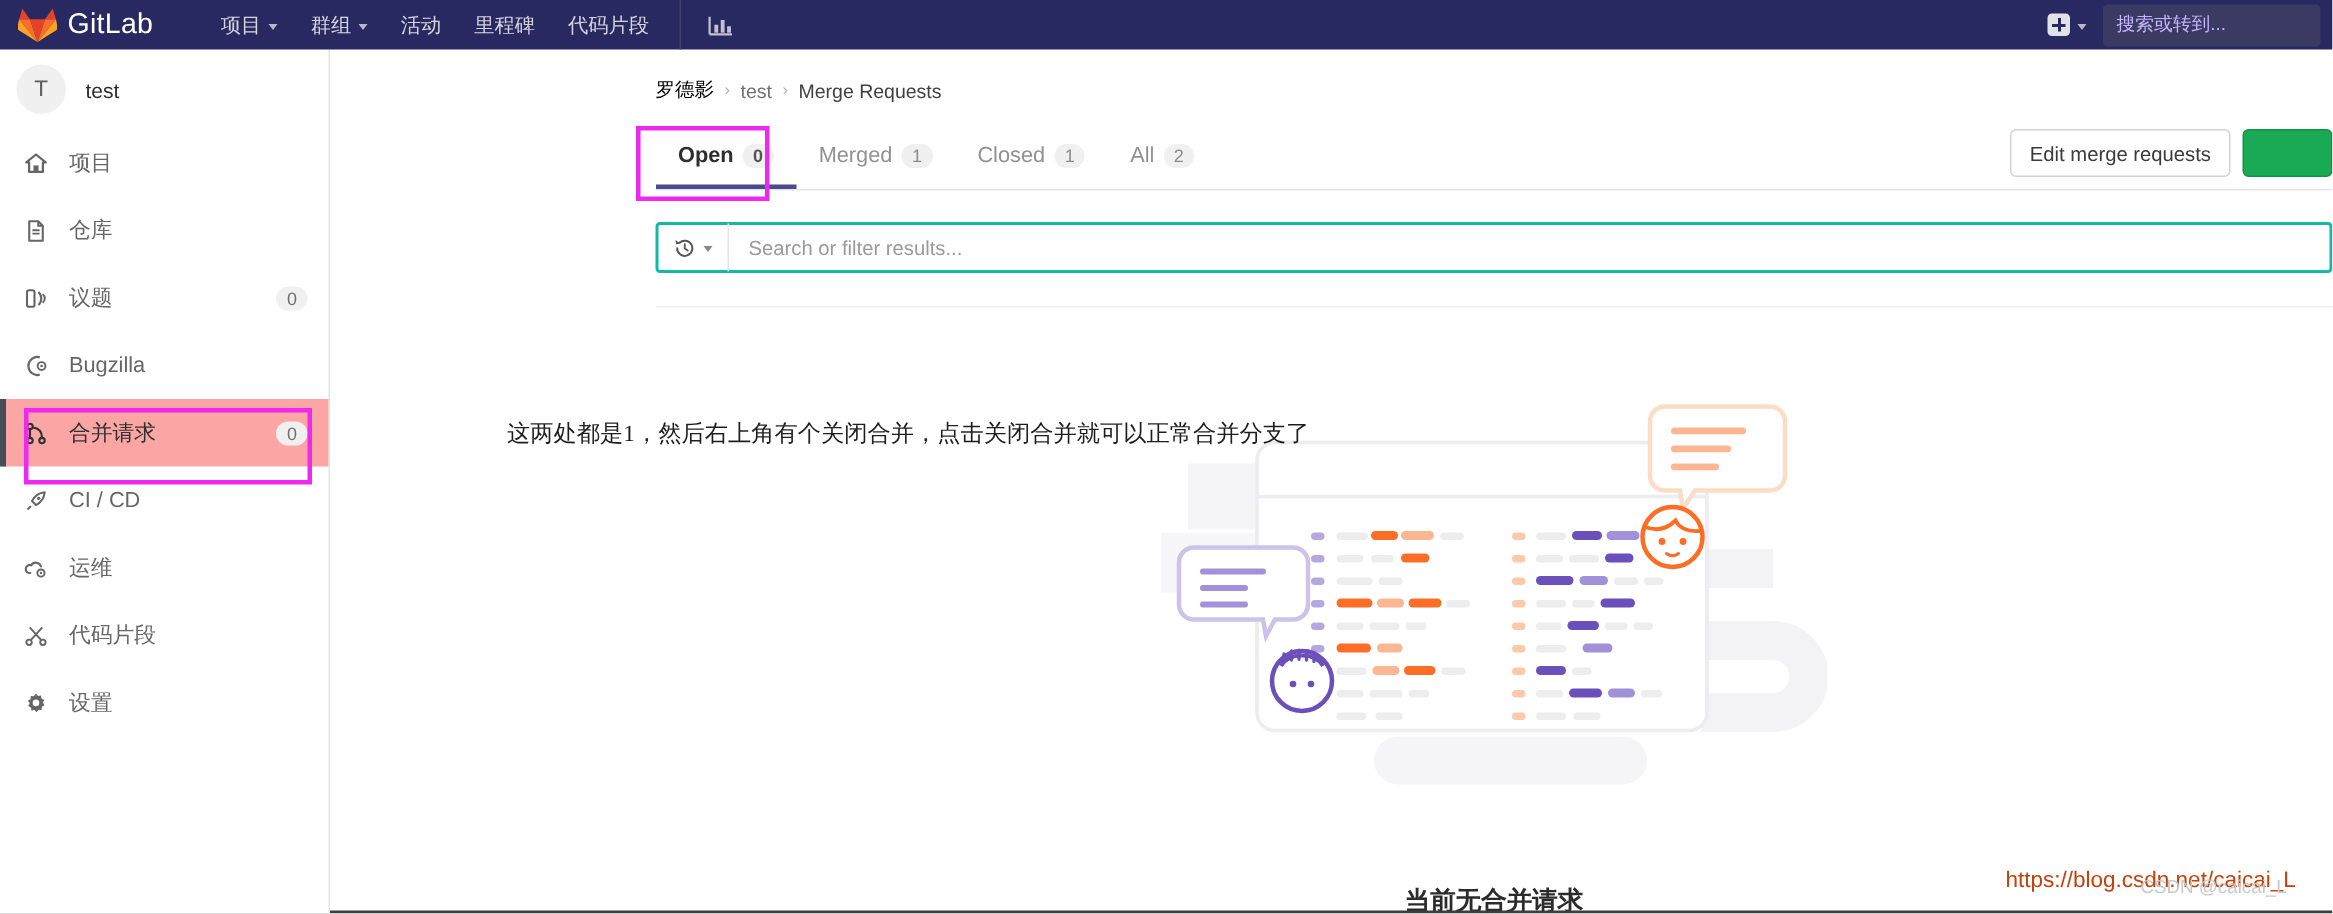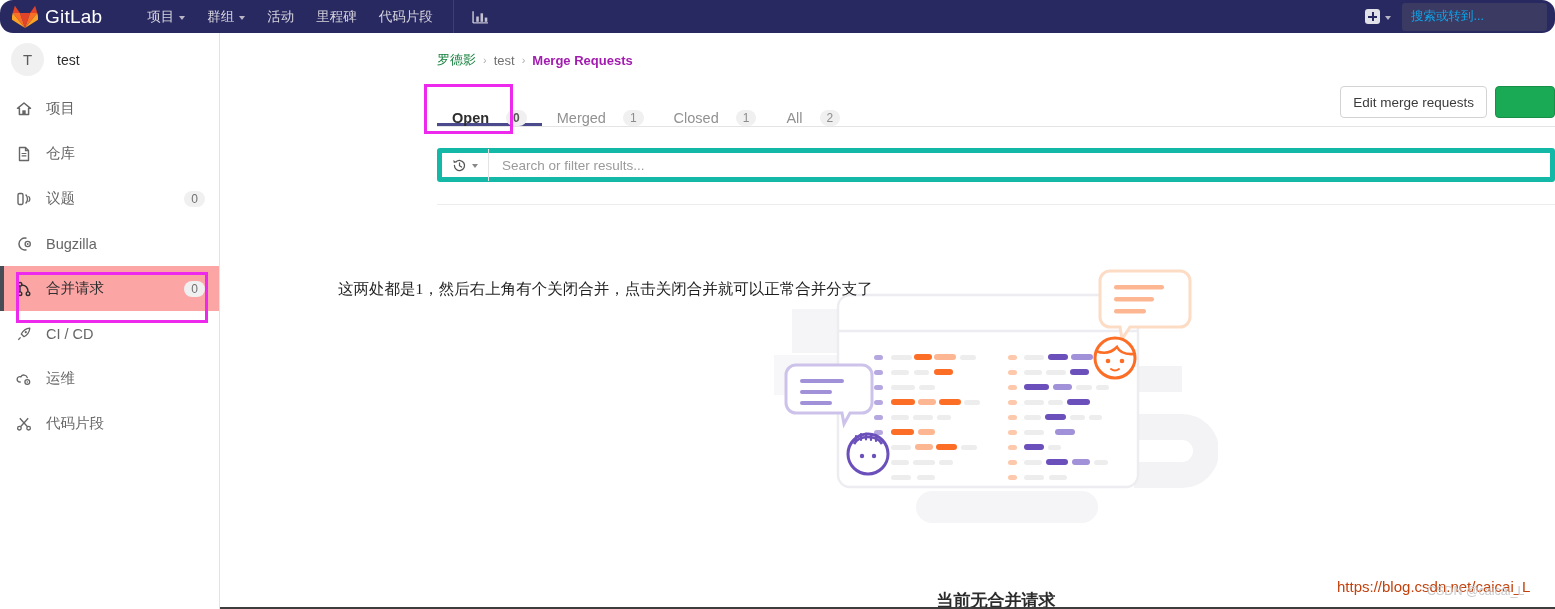--- a/index.html
+++ b/index.html
@@ -11,21 +11,20 @@
   }
   #app { position: relative; width: 1555px; height: 609px; }
 
   
   .topnav {
     position: absolute; top: 0; left: 0;
     width: 1555px; height: 33px;
     background: #292961;
     display: flex; align-items: center;
     z-index: 40;
-    border-radius: 13px;
   }
   .gl-logo { margin-left: 12px; width: 26px; height: 25px; display:block; }
   .gl-wordmark {
     color: #ffffff; font-size: 19px; letter-spacing: .2px;
     margin-left: 7px; font-weight: 400;
   }
   .topnav-links { display: flex; align-items: center; margin-left: 34px; height: 33px; }
   .topnav-link {
     color: #d6d4de; font-size: 13.5px; padding: 0 11px;
     height: 33px; line-height: 33px; cursor: pointer;
@@ -49,21 +48,21 @@
   }
   .plus-square:before, .plus-square:after {
     content:""; position:absolute; background:#292961;
   }
   .plus-square:before { left:3px; top:6.5px; width:9px; height:2px; }
   .plus-square:after  { top:3px; left:6.5px; height:9px; width:2px; }
   .search-box {
     width: 145px; height: 26px; margin-right: 8px; margin-left: 3px;
     background: #3b3a63; border-radius: 3px;
     display: flex; align-items: center; padding: 14px 9px;
-    color: #0ea5e9; font-size: 12.5px; cursor: text;
+    color: #c4b5fd; font-size: 12.5px; cursor: text;
   }
 
   
   .sidebar {
     position: absolute; top: 33px; left: 0;
     width: 220px; height: 576px; background: #fff;
     border-right: 1px solid #e3e3e3;
     z-index: 20;
   }
   .proj-header {
@@ -105,31 +104,31 @@
     position: absolute; top: 33px; left: 220px;
     width: 1335px; height: 576px; background: #fff; overflow: hidden;
   }
   .inner { position: absolute; left: 217px; top: 0; right: 0; }
 
   .breadcrumb {
     display: flex; align-items: center; gap: 7px;
     padding-top: 18px; font-size: 13px; color: #707070;
   }
   .bc-link { cursor: pointer; color: #707070; }
-  .bc-link.bold { color: #15803d; }
+  .bc-link.bold { color: #000000; }
   .bc-sep { color: #adadad; font-size: 11px; }
-  .bc-current { color: #a21caf; font-weight: bold; }
+  .bc-current { color: #404040; font-weight: normal; }
 
   .tabbar {
     display: flex; align-items: flex-end;
     border-bottom: 1px solid #e4e4e4;
     height: 46px; margin-top: 12px; position: relative;
   }
   .tab {
-    display: flex; align-items: flex-end; gap: 17px;
+    display: flex; align-items: center; gap: 6px;
     padding: 0 15px; height: 44px; cursor: pointer;
     color: #919191; font-size: 14.5px;
   }
   .tab .tab-count {
     background: #f0f0f0; color: #8c8c8c; border-radius: 10px;
     font-size: 12px; padding: 1px 7px; min-width: 20px; text-align: center;
   }
   .tab.active { color: #2e2e2e; font-weight: bold; box-shadow: inset 0 -3px 0 #4a4a8c; }
   .tab.active .tab-count { color: #555; }
 
@@ -141,21 +140,21 @@
     font-family: inherit;
   }
   .btn-green {
     background: #1aaa55; border: 1px solid #168f48; border-radius: 4px;
     height: 32px; width: 60px; cursor: pointer;
   }
 
   .filter-row { display: flex; margin-top: 21px; padding-right: 0; }
   .filter-bar {
     flex: 1; display: flex; align-items: center;
-    border: 5px solid #14b8a6; background: #fff; height: 34px; border-radius: 3px;
+    border: 2px solid #14b8a6; background: #fff; height: 34px; border-radius: 3px;
   }
   .hist-btn {
     display: flex; align-items: center; gap: 5px;
     padding: 0 10px; height: 32px; border-right: 1px solid #e4e4e4;
     cursor: pointer; color: #555;
   }
   .filter-placeholder {
     padding-left: 13px; color: #9a9a9a; font-size: 13.5px; cursor: text;
   }
   .filter-underline {
@@ -347,20 +346,29 @@
       <span class="s-ico">
         <svg width="16" height="16" viewBox="0 0 16 16">
             <circle cx="3.4" cy="12.2" r="1.8" fill="none" stroke="currentColor" stroke-width="1.3"></circle>
             <circle cx="12.6" cy="12.2" r="1.8" fill="none" stroke="currentColor" stroke-width="1.3"></circle>
             <path d="M4.5 10.8 L12.2 2.2 M11.5 10.8 L3.8 2.2" stroke="currentColor" stroke-width="1.3" fill="none"></path>
           </svg>
       </span>
       <span class="s-label">代码片段</span>
     </div>
 
+    <div class="side-item">
+      <span class="s-ico">
+        <svg width="16" height="16" viewBox="0 0 16 16">
+            <path d="M8 1.3 L9.3 3 L11.4 2.6 L11.6 4.7 L13.5 5.6 L12.5 7.4 L13.7 9.1 L11.9 10.2 L11.8 12.3 L9.7 12.2 L8.3 13.8 L7 12.3 L4.9 12.7 L4.7 10.6 L2.8 9.7 L3.8 7.9 L2.6 6.2 L4.4 5.1 L4.5 3 L6.6 3.1 Z" fill="currentColor"></path>
+            <circle cx="8" cy="7.6" r="2.2" fill="#fff"></circle>
+          </svg>
+      </span>
+      <span class="s-label">设置</span>
+    </div>
   </div>
 
   <div class="content">
     <div class="inner">
 
       <div class="breadcrumb">
         <span class="bc-link bold">罗德影</span>
         <span class="bc-sep">›</span>
         <span class="bc-link">test</span>
         <span class="bc-sep">›</span>

